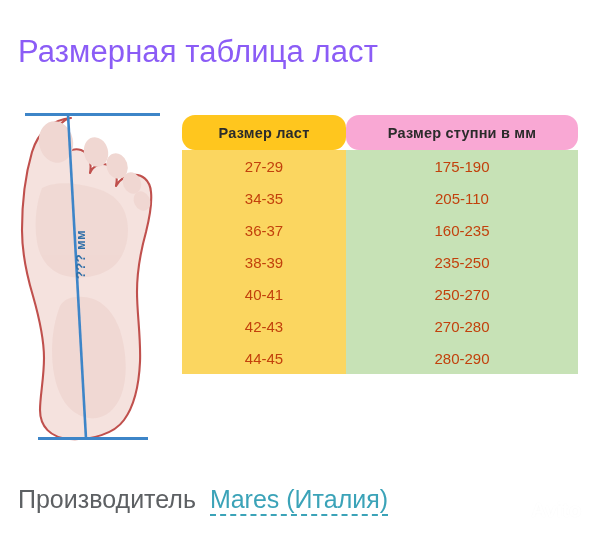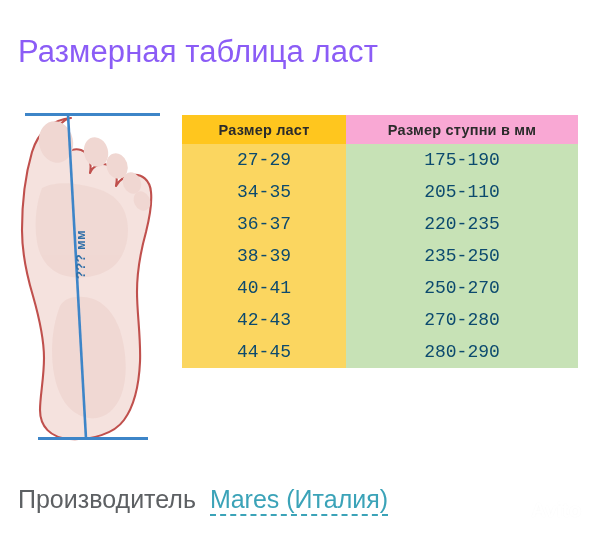--- a/index.html
+++ b/index.html
@@ -59,32 +59,32 @@
   }
   .size-table th,
   .size-table td {
     padding: 0;
     margin: 0;
     border: 0;
     text-align: center;
     font-family: "Liberation Sans", "DejaVu Sans", sans-serif;
   }
   .size-table th {
-    height: 29px;
+    height: 35px;
     font-size: 14.5px;
     font-weight: bold;
     color: #2b2b2b;
     letter-spacing: 0.2px;
+    border-radius: 13px;
   }
   .size-table td {
     height: 32px;
-    font-size: 18px;
+    font-size: 15px;
     font-weight: 400;
-    color: #0c4a6e;
-    font-family: Liberation Mono, monospace;
+    color: #c2410c;
   }
   .col-size   { width: 164px; }
   .col-length { width: 232px; }
 
   th.col-size   { background: #FFC61E; }
   th.col-length { background: #f9a8d4; }
   td.col-size   { background: #FBD660; }
   td.col-length { background: #C7E2B6; }
 
   
@@ -203,21 +203,21 @@
       <tr>
         <td class="col-size">27-29</td>
         <td class="col-length">175-190</td>
       </tr>
       <tr>
         <td class="col-size">34-35</td>
         <td class="col-length">205-110</td>
       </tr>
       <tr>
         <td class="col-size">36-37</td>
-        <td class="col-length">220-235</td>
+        <td class="col-length">160-235</td>
       </tr>
       <tr>
         <td class="col-size">38-39</td>
         <td class="col-length">235-250</td>
       </tr>
       <tr>
         <td class="col-size">40-41</td>
         <td class="col-length">250-270</td>
       </tr>
       <tr>

